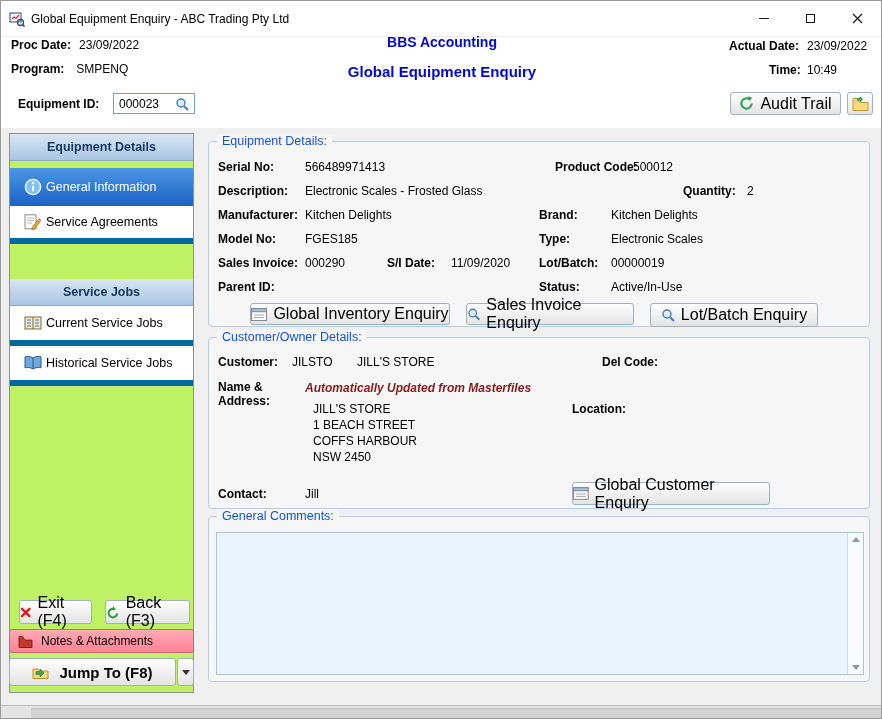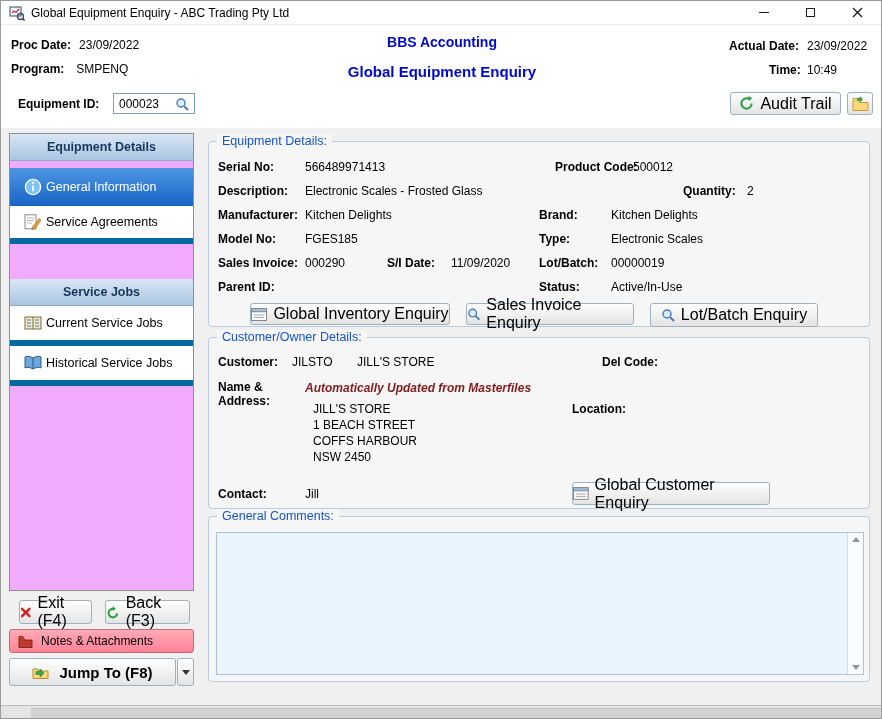--- a/index.html
+++ b/index.html
@@ -2,41 +2,41 @@
 <html><head>
 <meta charset="utf-8">
 <style>
   *{margin:0;padding:0;box-sizing:border-box}
   body{font-family:"Liberation Sans",sans-serif;background:#fff}
   .window{position:relative;width:882px;height:719px;background:#fff;border:1px solid #9a9a9a;overflow:hidden;font-size:12px;color:#000}
   .abs{position:absolute}
   .row{display:flex;align-items:center;gap:8px}
   .lbl{font-weight:bold}
   
-  .titlebar{position:absolute;left:0;top:0;width:100%;height:24px;background:#fff;display:flex;align-items:center;border-bottom:1px solid #ececec;padding-left:8px}
+  .titlebar{position:absolute;left:0;top:0;width:100%;height:36px;background:#fff;display:flex;align-items:center;border-bottom:1px solid #ececec;padding-left:8px}
   .title-text{font-size:12px;margin-left:6px}
   .win-controls{margin-left:auto;display:flex;height:100%}
   .win-btn{width:47px;height:100%;display:flex;align-items:center;justify-content:center;cursor:default}
   .glyph-min{width:10px;height:1.5px;background:#1a1a1a}
   .glyph-max{width:9px;height:9px;border:1px solid #1a1a1a}
   
   .center-title{position:absolute;left:0;width:882px;text-align:center;font-weight:bold;color:#0008cf}
   .app-title{top:33px;font-size:14px}
   .screen-title{top:62px;font-size:15px}
   
   .eq-input{position:absolute;left:112px;top:92px;width:82px;height:21px;background:#fff;border:1px solid #7f9db9;display:flex;align-items:center}
   .eq-input input{border:0;outline:none;width:58px;padding-left:5px;font-size:12px;font-family:"Liberation Sans",sans-serif;background:transparent}
   .mag-btn{width:20px;height:19px;display:flex;align-items:center;justify-content:center}
   
   .btn{display:flex;align-items:center;justify-content:center;gap:6px;background:linear-gradient(#fefefe,#e4e4e4);border:1px solid #9eb0c4;border-radius:3px;font-size:16px;cursor:default}
   .btn-sq{display:flex;align-items:center;justify-content:center;background:linear-gradient(#fefefe,#e4e4e4);border:1px solid #9eb0c4;border-radius:3px}
   
   .content-bg{position:absolute;left:0;top:127px;width:882px;height:577px;background:#f0f0f0}
   
-  .sidebar{position:absolute;left:8px;top:132px;width:185px;height:458px;background:#f0abfc;border:1px solid #8f8f8f}
+  .sidebar{position:absolute;left:8px;top:132px;width:185px;height:560px;background:#bef264;border:1px solid #8f8f8f}
   .side-header{position:absolute;left:0;width:183px;height:27px;display:flex;align-items:center;justify-content:center;font-weight:bold;font-size:12.5px;color:#17375e;background:linear-gradient(#d9e6f4,#a9c6e2);border-bottom:1px solid #8aa8c8}
   .side-item{position:absolute;left:0;width:183px;height:38px;display:flex;align-items:center;background:#fff;border-bottom:6px solid #0369a1;font-size:12.5px;cursor:default}
   .side-item .ic{width:26px;margin-left:10px;display:flex;justify-content:center}
   .side-item.selected{background:linear-gradient(#4d96e4,#1963c5);color:#fff;border-bottom:0}
   
   .fieldset{position:absolute;background:#f6f6f6;border:1px solid #b9cde2;border-radius:4px}
   .legend{position:absolute;top:-8px;left:8px;background:#f6f6f6;padding:0 5px;color:#1553cc;font-size:12.5px}
   .val{font-size:12px}
   
   .notes-btn{background:linear-gradient(#ffaab6,#ff8296);border:1px solid #c56a78;border-radius:3px;display:flex;align-items:center;gap:8px;padding-left:8px;font-size:12px;cursor:default}

